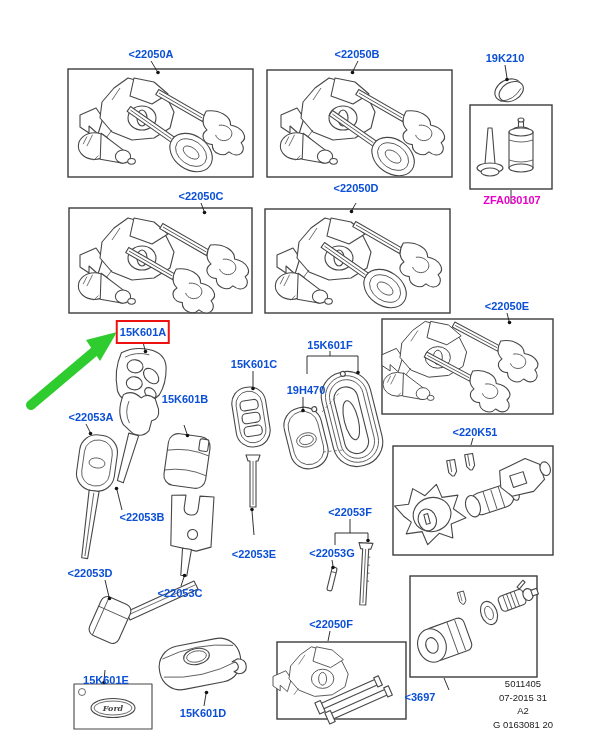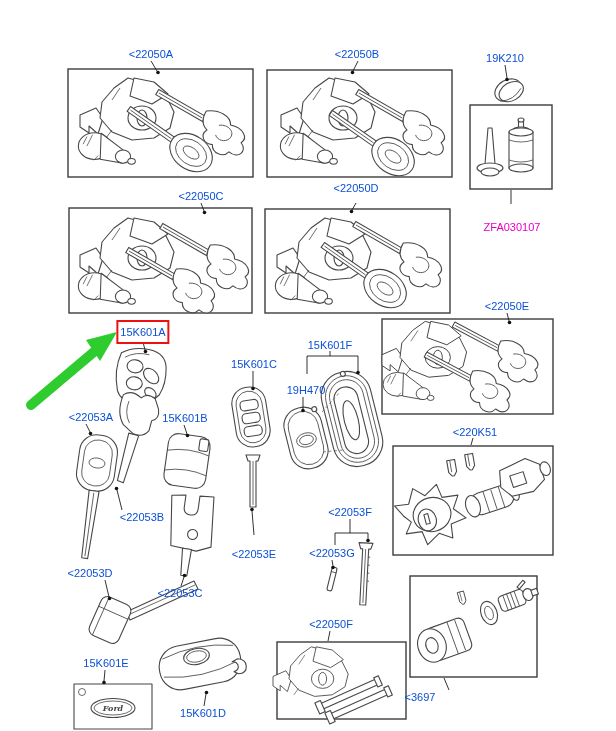--- a/index.html
+++ b/index.html
@@ -7,21 +7,21 @@
           font-family:"Liberation Sans", sans-serif;}
   #art{position:absolute;left:0;top:0;}
   .pt{fill:#ffffff;stroke:#474747;stroke-width:1.1;stroke-linejoin:round;}
   .ln{fill:none;stroke:#474747;stroke-width:0.8;stroke-linejoin:round;}
   .pbox{fill:none;stroke:#3c3c3c;stroke-width:1.4;}
   .ldr{fill:none;stroke:#1c1c1c;stroke-width:0.9;}
   .dot{fill:#111;stroke:none;}
   .dash{fill:none;stroke:#555;stroke-width:0.7;stroke-dasharray:3,2.5;}
   .fordtext{font:italic bold 8px "DejaVu Serif", serif;fill:#444;}
   .lbl{position:absolute;transform:translate(-50%,-50%);white-space:nowrap;
-       font-weight:normal;font-size:11px;letter-spacing:0px;color:#0a4fd6;cursor:pointer;}
+       font-weight:bold;font-size:11px;letter-spacing:0px;color:#0a4fd6;cursor:pointer;}
   .lbl.mag{color:#e800c7;}
   .lbl.hl{border:2px solid #ee1111;background:#fff;padding:4px 2px;}
   .footer{position:absolute;left:523px;top:677px;transform:translateX(-50%);
           text-align:center;font-size:9.5px;line-height:13.5px;color:#1a1a1a;}
 </style>
 </head>
 <body>
 
 <div id="canvas">
 
@@ -336,36 +336,42 @@
 
   <g>
     <line x1="31" y1="405" x2="95" y2="351" stroke="#2fcc2f" stroke-width="10" stroke-linecap="round"></line>
     <polygon points="117,332 100,361 86,340" fill="#2fcc2f"></polygon>
   </g>
 </svg>
 
 <div class="lbl" style="left:151px;top:54px">&lt;22050A</div>
 <div class="lbl" style="left:357px;top:54px">&lt;22050B</div>
 <div class="lbl" style="left:505px;top:58px">19K210</div>
-<div class="lbl mag" style="left:512px;top:227px">ZFA030107</div>
+<div class="lbl mag" style="left:512px;top:200px">ZFA030107</div>
 <div class="lbl" style="left:201px;top:196px">&lt;22050C</div>
 <div class="lbl" style="left:356px;top:188px">&lt;22050D</div>
 <div class="lbl" style="left:507px;top:306px">&lt;22050E</div>
 <div class="lbl hl" style="left:143px;top:332px">15K601A</div>
 <div class="lbl" style="left:91px;top:417px">&lt;22053A</div>
-<div class="lbl" style="left:185px;top:418px">15K601B</div>
+<div class="lbl" style="left:185px;top:399px">15K601B</div>
 <div class="lbl" style="left:254px;top:364px">15K601C</div>
 <div class="lbl" style="left:330px;top:345px">15K601F</div>
 <div class="lbl" style="left:306px;top:390px">19H470</div>
 <div class="lbl" style="left:142px;top:517px">&lt;22053B</div>
 <div class="lbl" style="left:254px;top:554px">&lt;22053E</div>
 <div class="lbl" style="left:350px;top:512px">&lt;22053F</div>
 <div class="lbl" style="left:332px;top:553px">&lt;22053G</div>
 <div class="lbl" style="left:475px;top:432px">&lt;220K51</div>
 <div class="lbl" style="left:90px;top:573px">&lt;22053D</div>
 <div class="lbl" style="left:180px;top:593px">&lt;22053C</div>
-<div class="lbl" style="left:106px;top:663px">15K601E</div>
+<div class="lbl" style="left:106px;top:680px">15K601E</div>
 <div class="lbl" style="left:203px;top:713px">15K601D</div>
 <div class="lbl" style="left:331px;top:624px">&lt;22050F</div>
 <div class="lbl" style="left:420px;top:697px">&lt;3697</div>
 
-
+<div class="footer">
+  <div>5011405</div>
+  <div>07-2015 31</div>
+  <div>A2</div>
+  <div>G 0163081 20</div>
 </div>
 
+</div>
+
 </body></html>

